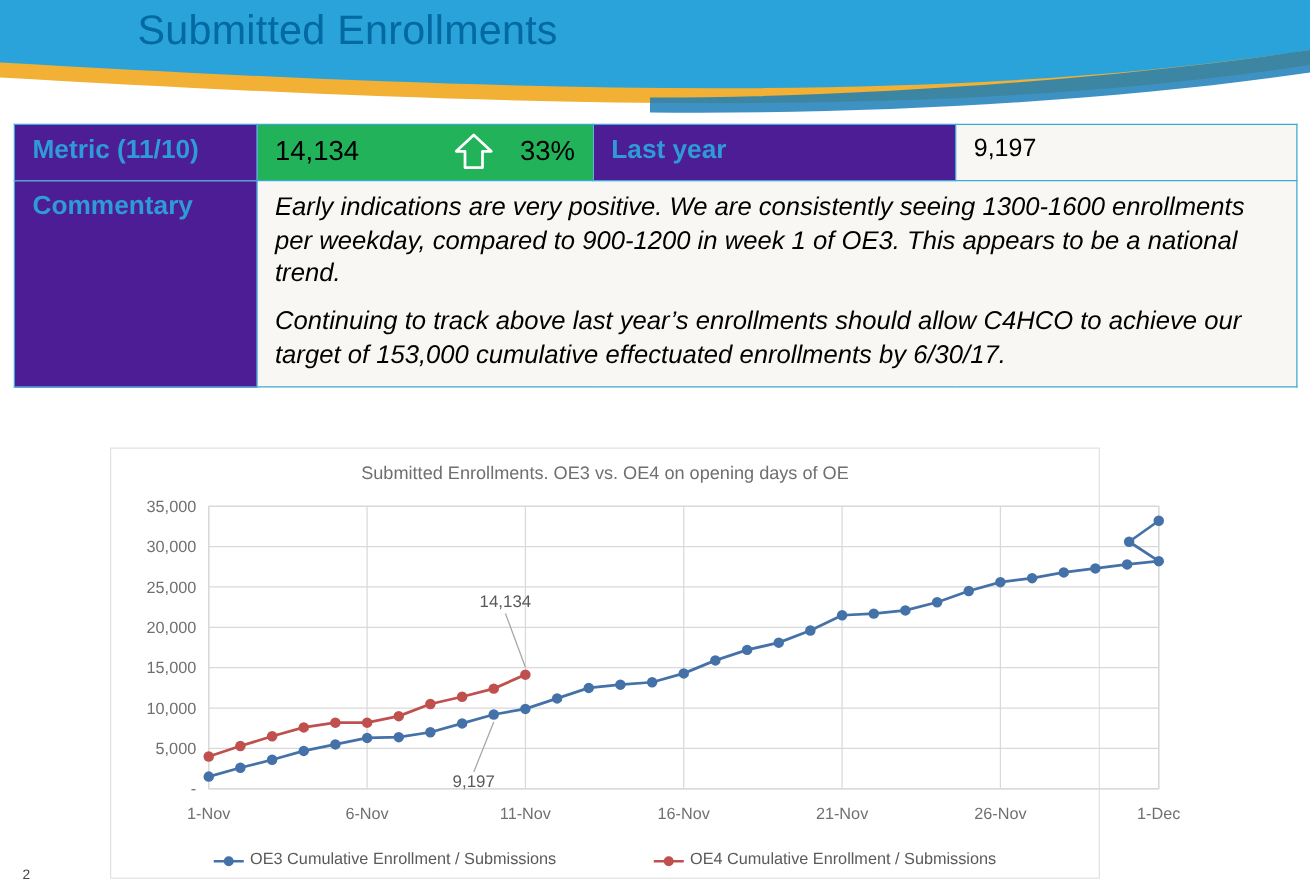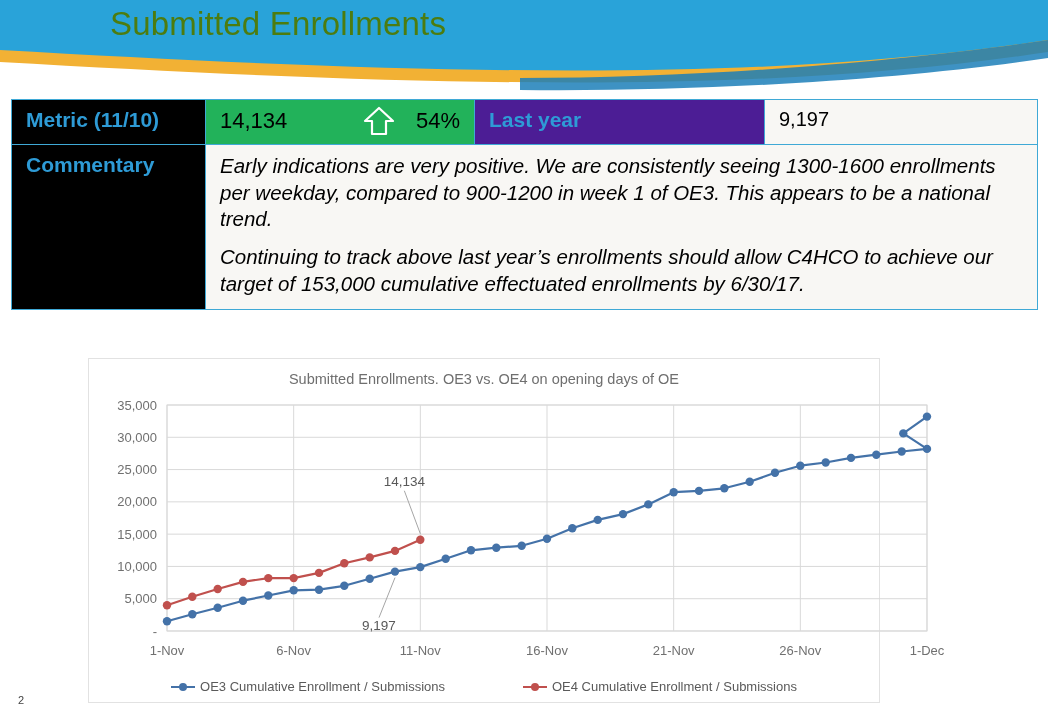--- a/index.html
+++ b/index.html
@@ -9,32 +9,32 @@
     background: #ffffff;
     overflow: hidden;
   }
   #slide { position: relative; width: 1048px; height: 717px; background: #fff; }
 
   
   #header-banner { position: absolute; top: 0; left: 0; width: 1048px; height: 95px; overflow: hidden; }
   #header-banner svg { display: block; }
   #slide-title {
     position: absolute; left: 110px; top: 5px;
-    font-size: 33px; color: #4d7c0f; letter-spacing: 0.2px;
+    font-size: 33px; color: #0369a1; letter-spacing: 0.2px;
     font-family: "Liberation Sans", sans-serif; white-space: nowrap;
   }
 
   
   #info-table {
     position: absolute; left: 11px; top: 99px; width: 1026px;
     border-collapse: collapse; table-layout: fixed;
   }
   #info-table td { border: 1px solid #3fa9d6; vertical-align: top; }
   .lbl-cell {
-    background: #000000; color: #2e9bd6; font-weight: bold;
+    background: #4c1d95; color: #2e9bd6; font-weight: bold;
     font-size: 21px; padding: 8px 0 8px 14px; white-space: nowrap;
   }
   .metric-cell {
     color: #000; font-size: 21px; padding: 8px 14px;
     position: relative; height: 45px;
   }
   .metric-cell.green { background: #22b25a; }
   .metric-value { font-size: 22px; }
   .metric-delta { position: absolute; right: 14px; top: 8px; font-size: 22px; }
   .arrow-icon { position: absolute; right: 78px; top: 6px; }
@@ -60,21 +60,21 @@
   #plot-svg { position: absolute; left: 0; top: 0; }
   .axis-text { font-family: "Liberation Sans", sans-serif; font-size: 13px; fill: #707070; }
   .ytick { text-anchor: end; }
   .xtick { text-anchor: middle; }
   .annot-text { font-family: "Liberation Sans", sans-serif; font-size: 13.5px; fill: #595959; }
   #legend {
     position: absolute; left: 0; bottom: 8px; width: 100%;
     display: flex; justify-content: center; gap: 78px;
     font-size: 13px; color: #5a5a5a;
   }
-  .legend-item { display: flex; align-items: center; gap: 5px; white-space: nowrap; }
+  .legend-item { display: flex; align-items: flex-end; gap: 5px; white-space: nowrap; }
   .legend-mark { width: 24px; height: 10px; position: relative; }
   .legend-mark i {
     position: absolute; left: 0; top: 4px; width: 24px; height: 2px; display: block;
   }
   .legend-mark b {
     position: absolute; left: 8px; top: 1px; width: 8px; height: 8px;
     border-radius: 50%; display: block;
   }
 
   
@@ -108,21 +108,21 @@
     <tbody>
       <tr>
         <td class="lbl-cell">Metric (11/10)</td>
         <td class="metric-cell green">
           <span class="metric-value">14,134</span>
           <span class="arrow-icon">
             <svg width="34" height="30" viewBox="0 0 34 30">
               <path d="M17,2 L31,15 L24,15 L24,28 L10,28 L10,15 L3,15 Z" fill="none" stroke="#ffffff" stroke-width="2.2" stroke-linejoin="round"></path>
             </svg>
           </span>
-          <span class="metric-delta">54%</span>
+          <span class="metric-delta">33%</span>
         </td>
         <td class="lbl-cell" style="background:#4c1d95">Last year</td>
         <td class="plain-cell">9,197</td>
       </tr>
       <tr>
         <td class="lbl-cell">Commentary</td>
         <td class="commentary-cell" colspan="3">
           <p>Early indications are very positive.  We are consistently seeing 1300-1600 enrollments per weekday, compared to 900-1200 in week 1 of OE3. This appears to be a national trend.</p>
           <p>Continuing to track above last year’s enrollments should allow C4HCO to achieve our target of 153,000 cumulative effectuated enrollments by 6/30/17.</p>
         </td>

